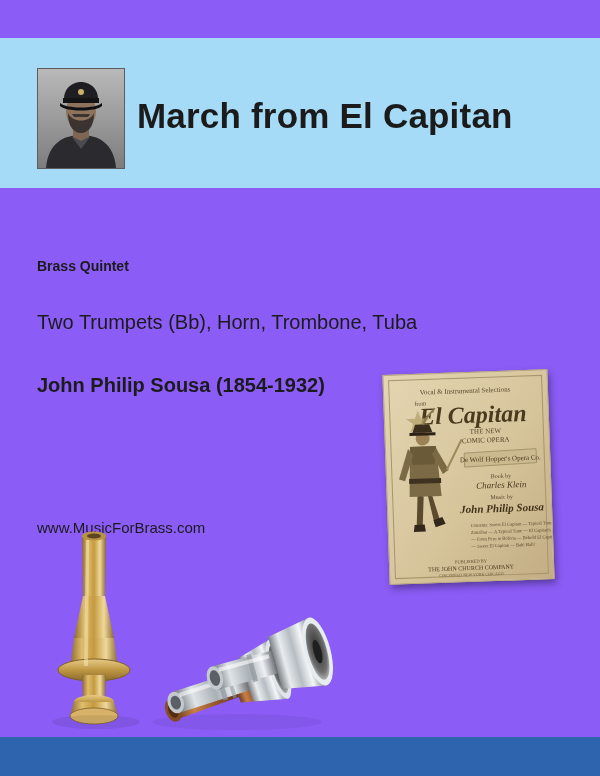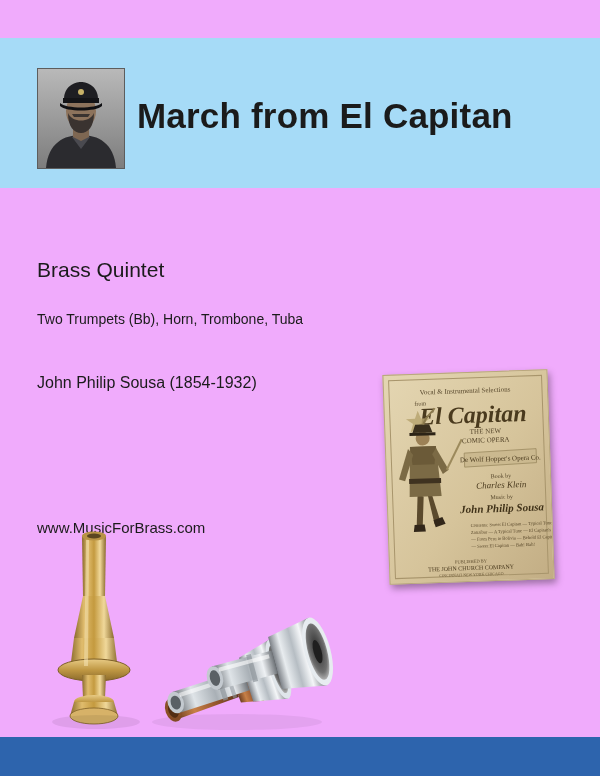--- a/index.html
+++ b/index.html
@@ -11,21 +11,21 @@
     height: 776px;
     background: #ffffff;
     font-family: "Liberation Sans", sans-serif;
     overflow: hidden;
     position: relative;
   }
   .page {
     position: relative;
     width: 600px;
     height: 776px;
-    background: #f0abfc;
+    background: #8b5cf6;
   }
 
   
   .header-band {
     position: absolute;
     left: 0;
     top: 38px;
     width: 600px;
     height: 150px;
     background: #a6dbf7;
@@ -53,38 +53,38 @@
     letter-spacing: 0.2px;
     line-height: 44px;
     white-space: nowrap;
   }
 
   
   .ensemble-title {
     position: absolute;
     left: 37px;
     top: 258px;
-    font-size: 21px;
-    font-weight: normal;
+    font-size: 14px;
+    font-weight: bold;
     color: #1b1b1b;
   }
   .instrumentation {
     position: absolute;
     left: 37px;
     top: 311px;
-    font-size: 14px;
+    font-size: 20px;
     color: #1b1b1b;
     text-align: right;
   }
   .composer-line {
     position: absolute;
     left: 37px;
     top: 374px;
-    font-size: 16px;
-    font-weight: normal;
+    font-size: 20px;
+    font-weight: bold;
     color: #1b1b1b;
   }
   .arranger-line {
     position: absolute;
     left: 37px;
     top: 430px;
     font-size: 17px;
     font-weight: bold;
     color: #1b1b1b;
   }

